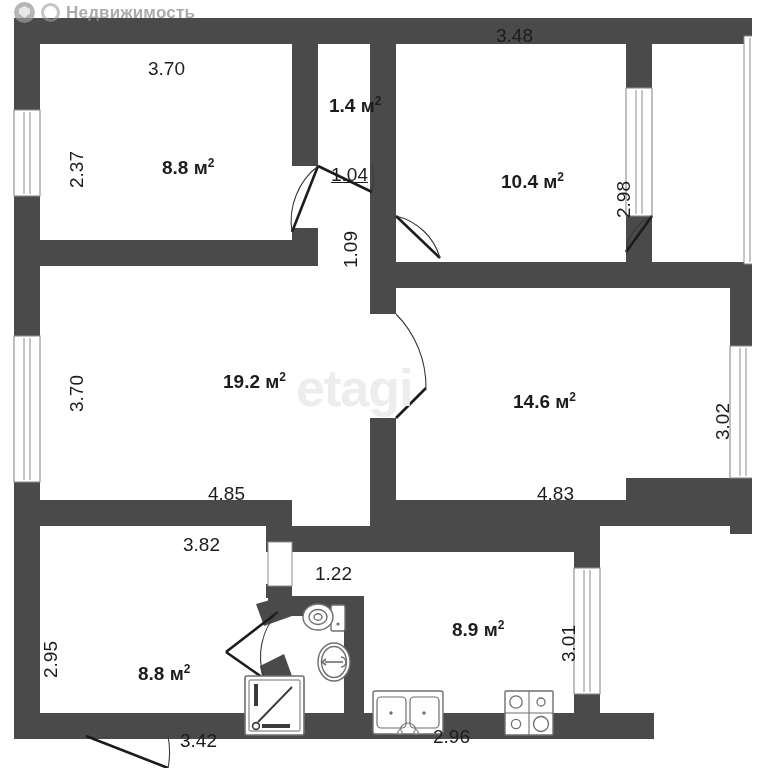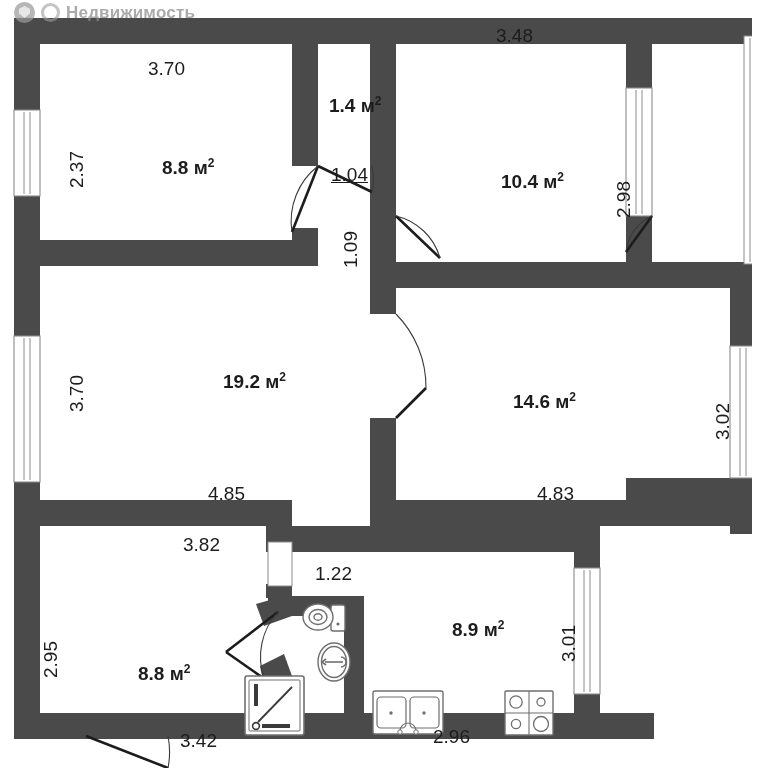--- a/index.html
+++ b/index.html
@@ -95,20 +95,21 @@
 <body>
 
 <div id="plan-root">
 
   <div class="wm-top">
     <div class="wm-badge"></div>
     <div class="wm-badge2"></div>
     <div class="wm-top-text">Недвижимость</div>
   </div>
 
+  <div class="wm-center">etagi</div>
 
   <svg id="plan-svg" viewBox="0 0 768 768">
     <g fill="#4a4a4a" stroke="none">
 
       <rect x="14" y="18" width="742" height="26"></rect>
 
       <rect x="14" y="18" width="26" height="92"></rect>
 
       <rect x="14" y="196" width="26" height="140"></rect>
 

